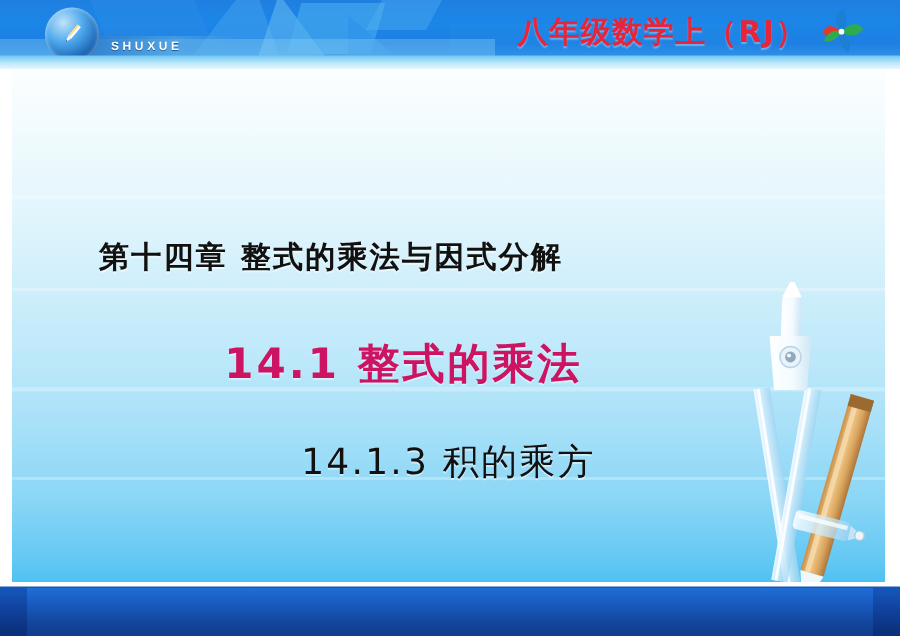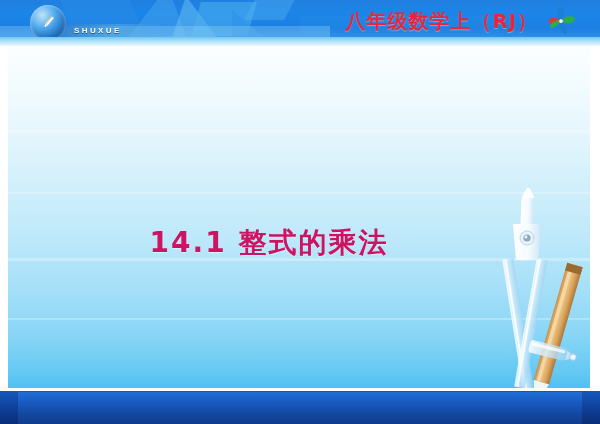--- a/index.html
+++ b/index.html
@@ -167,21 +167,23 @@
     </svg>
   </div>
 
   <div class="body-area">
 
     <div class="band" style="top:84px;height:3px;"></div>
     <div class="band" style="top:146px;height:2px;"></div>
     <div class="band" style="top:212px;height:3px;"></div>
     <div class="band" style="top:272px;height:2px;"></div>
 
+    <div class="t1">第十四章  整式的乘法与因式分解</div>
     <div class="t2">14.1    整式的乘法</div>
+    <div class="t3">14.1.3    积的乘方</div>
   </div>
 
   <svg class="compass" viewBox="0 0 130 236">
     <defs>
       <linearGradient id="glass" x1="0" y1="0" x2="1" y2="0">
         <stop offset="0%" stop-color="#ffffff" stop-opacity=".85"></stop>
         <stop offset="45%" stop-color="#d4ecfb" stop-opacity=".80"></stop>
         <stop offset="100%" stop-color="#9fd4f2" stop-opacity=".75"></stop>
       </linearGradient>
       <linearGradient id="wood" x1="0" y1="0" x2="1" y2="0">

